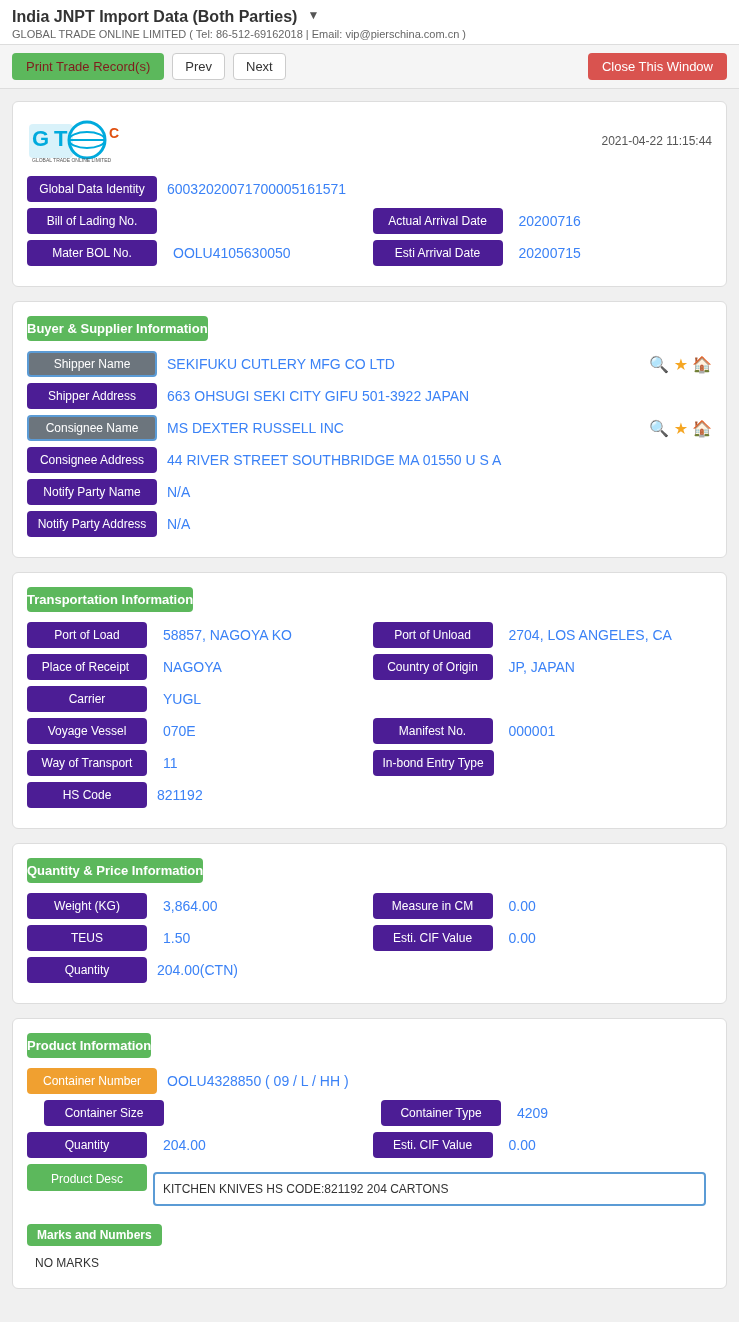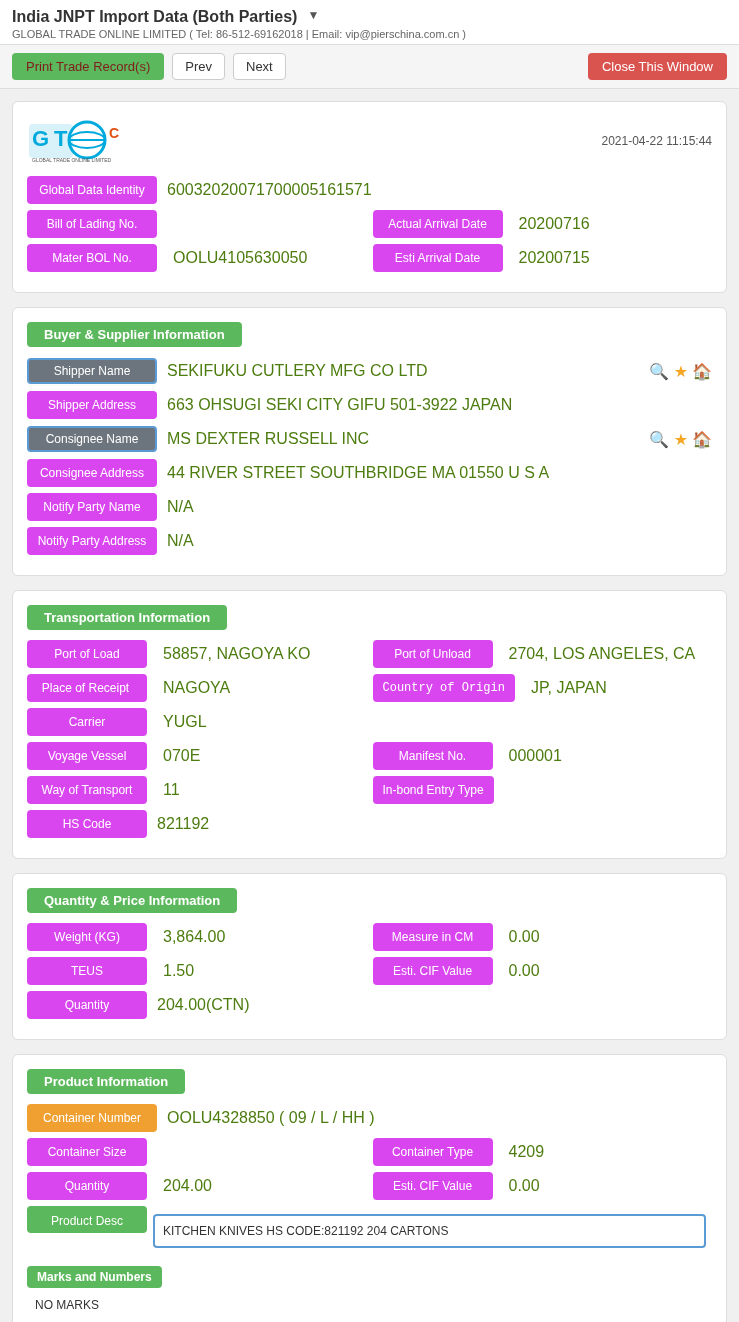--- a/index.html
+++ b/index.html
@@ -93,58 +93,58 @@
       width: 110px;
       height: 50px;
     }
     
     .data-row {
       display: flex;
       align-items: stretch;
       margin-bottom: 6px;
     }
     .data-label {
-      background: #d946ef;
+      background: #4c1d95;
       color: #fff;
       padding: 5px 10px;
       border-radius: 4px;
       min-width: 130px;
       font-size: 12px;
       display: flex;
       align-items: center;
       justify-content: center;
       text-align: center;
       flex-shrink: 0;
     }
     .data-label.orange {
       background: #f0a030;
     }
     .data-label.green {
       background: #5cb85c;
     }
     .data-value {
       padding: 5px 10px;
-      font-size: 16px;
-      color: #4d7c0f;
+      font-size: 14px;
+      color: #3b82f6;
       display: flex;
       align-items: center;
       flex: 1;
     }
     .full-row {
       display: flex;
       align-items: stretch;
       margin-bottom: 6px;
       gap: 6px;
     }
     
     .section-header {
       display: inline-block;
       background: #5cb85c;
       color: #fff;
-      padding: 5px 17px;
+      padding: 5px 0;
       border-radius: 4px;
       font-size: 13px;
       font-weight: bold;
       margin-bottom: 10px;
     }
     
     .bordered-label {
       border: 2px solid #5b9bd5;
       border-radius: 4px;
       background: #6c757d;
@@ -323,21 +323,21 @@
       </div>
     </div>
 
     
     <div class="full-row">
       <div style="display:flex;flex:1;gap:6px;">
         <div class="data-label" style="min-width:120px;padding-left:7px;">Place of Receipt</div>
         <div class="data-value">NAGOYA</div>
       </div>
       <div style="display:flex;flex:1;gap:6px;">
-        <div class="data-label" style="min-width:120px;font-family:Liberation Mono, monospace;">Country of Origin</div>
+        <div class="data-label" style="min-width:120px;">Country of Origin</div>
         <div class="data-value">JP, JAPAN</div>
       </div>
     </div>
 
     
     <div class="full-row">
       <div style="display:flex;flex:1;gap:6px;">
         <div class="data-label" style="min-width:120px;">Carrier</div>
         <div class="data-value">YUGL</div>
       </div>
@@ -412,21 +412,21 @@
     <div class="section-header">Product Information</div>
 
     
     <div class="data-row">
       <div class="data-label orange" style="min-width:130px;">Container Number</div>
       <div class="data-value">OOLU4328850 ( 09 / L / HH )</div>
     </div>
 
     
     <div class="full-row">
-      <div style="display:flex;flex:1;gap:6px;">
+      <div style="display:flex;flex:1;gap:6px;margin-left:17px;">
         <div class="data-label" style="min-width:120px;">Container Size</div>
       </div>
       <div style="display:flex;flex:1;gap:6px;">
         <div class="data-label" style="min-width:120px;">Container Type</div>
         <div class="data-value">4209</div>
       </div>
     </div>
 
     
     <div class="full-row">

